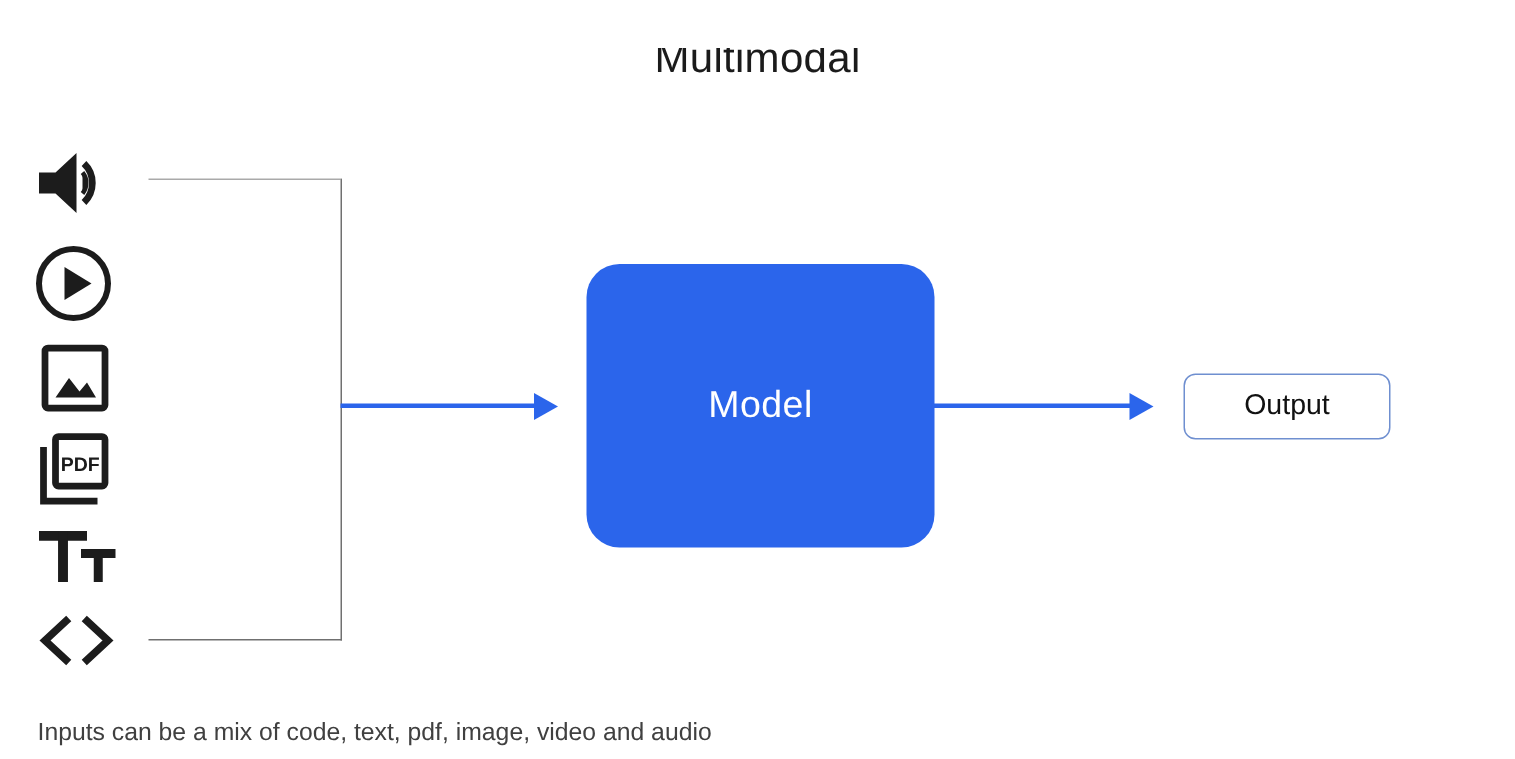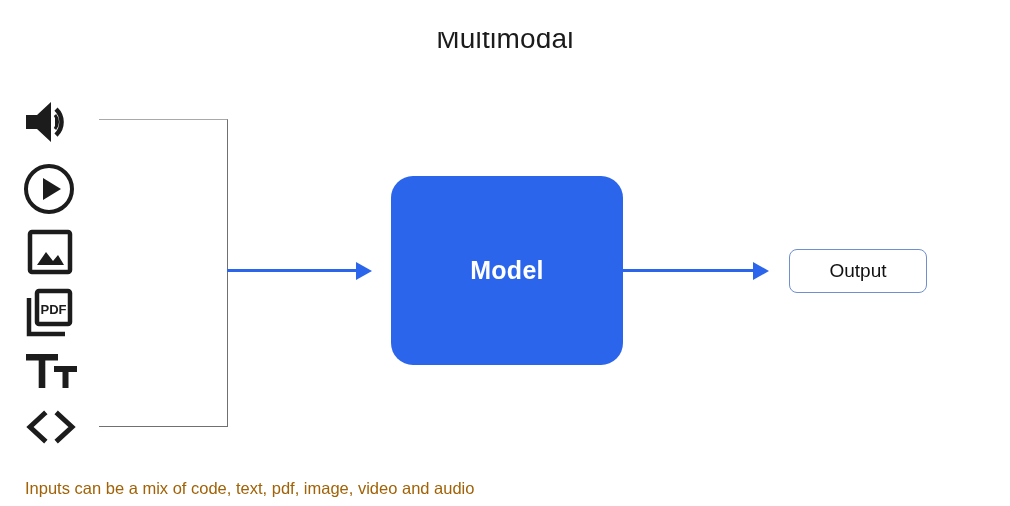--- a/index.html
+++ b/index.html
@@ -112,21 +112,21 @@
     height: 189px;
     background: #2b65eb;
     border-radius: 22px;
     display: flex;
     align-items: center;
     justify-content: center;
   }
   #model-label {
     color: #ffffff;
     font-size: 25px;
-    font-weight: 700;
+    font-weight: 400;
     letter-spacing: 0.3px;
   }
 
   
   #output-box {
     position: absolute;
     left: 789px;
     top: 217px;
     width: 138px;
     height: 44px;
@@ -145,21 +145,21 @@
   }
 
   
   #caption {
     position: absolute;
     left: 25px;
     top: 446px;
     width: 490px;
     font-size: 16.5px;
     line-height: 21px;
-    color: #a16207;
+    color: #404040;
   }
 </style>
 </head>
 <body>
 
 <div id="canvas">
 
   <div id="diagram-title">Multimodal</div>
 
   <div id="input-icon-column">

